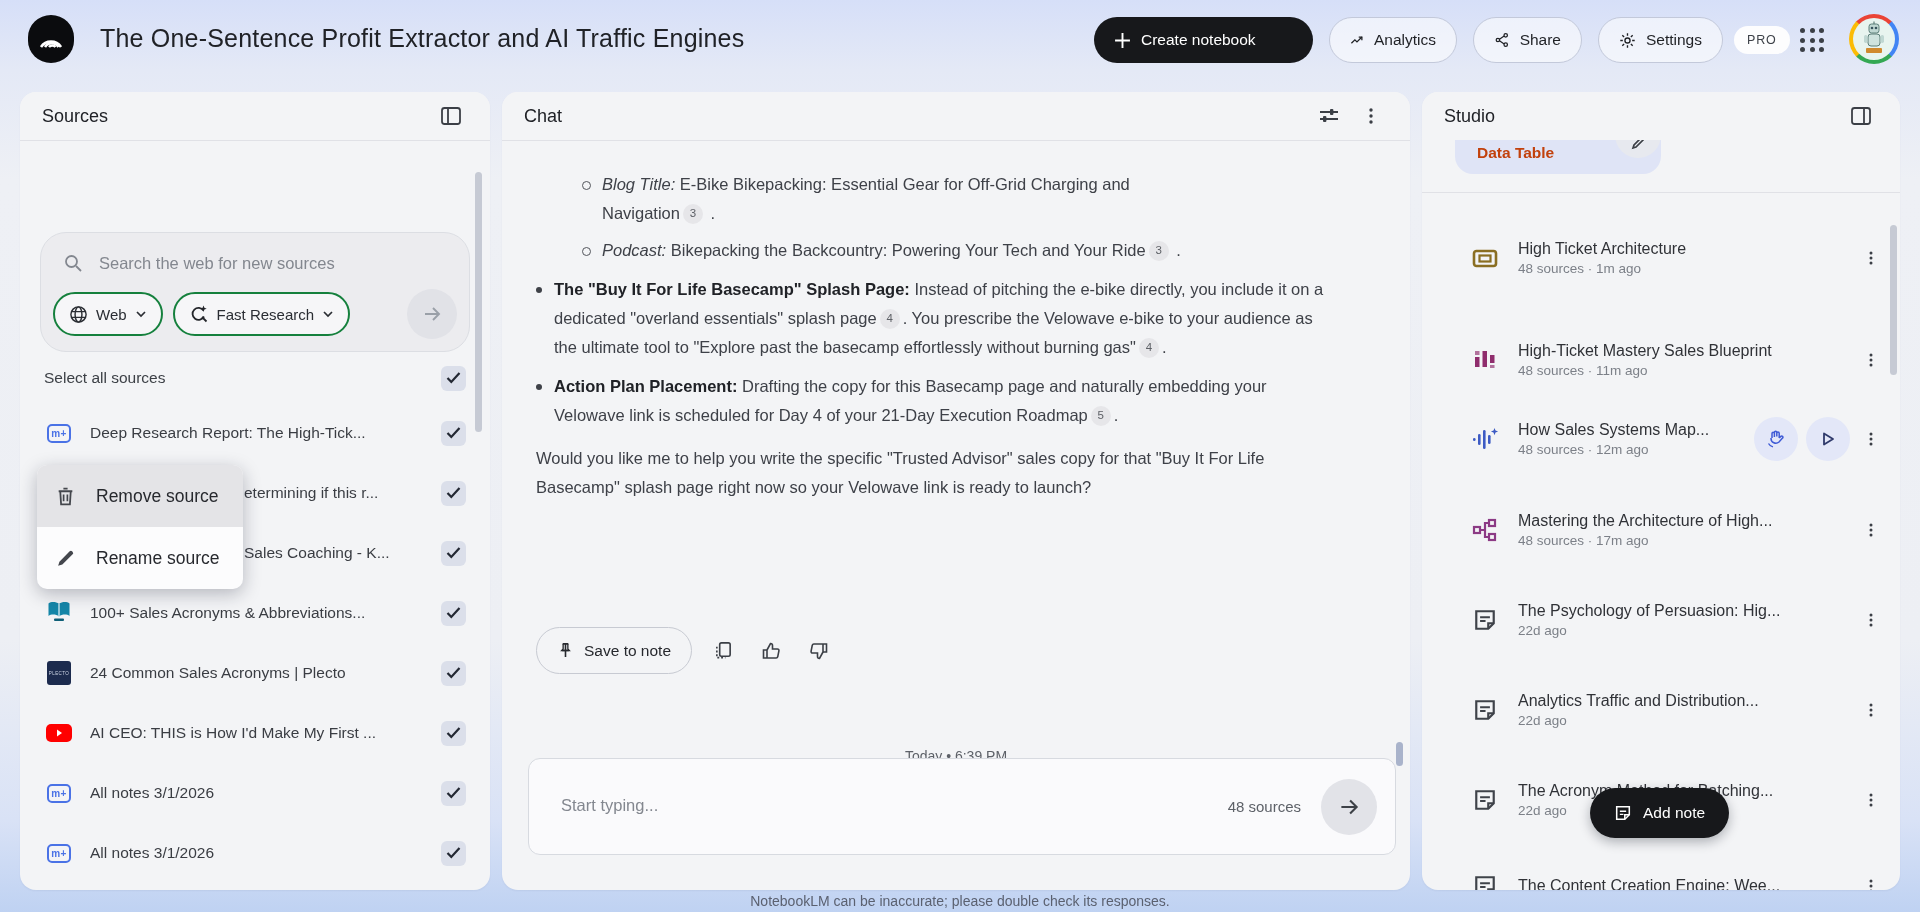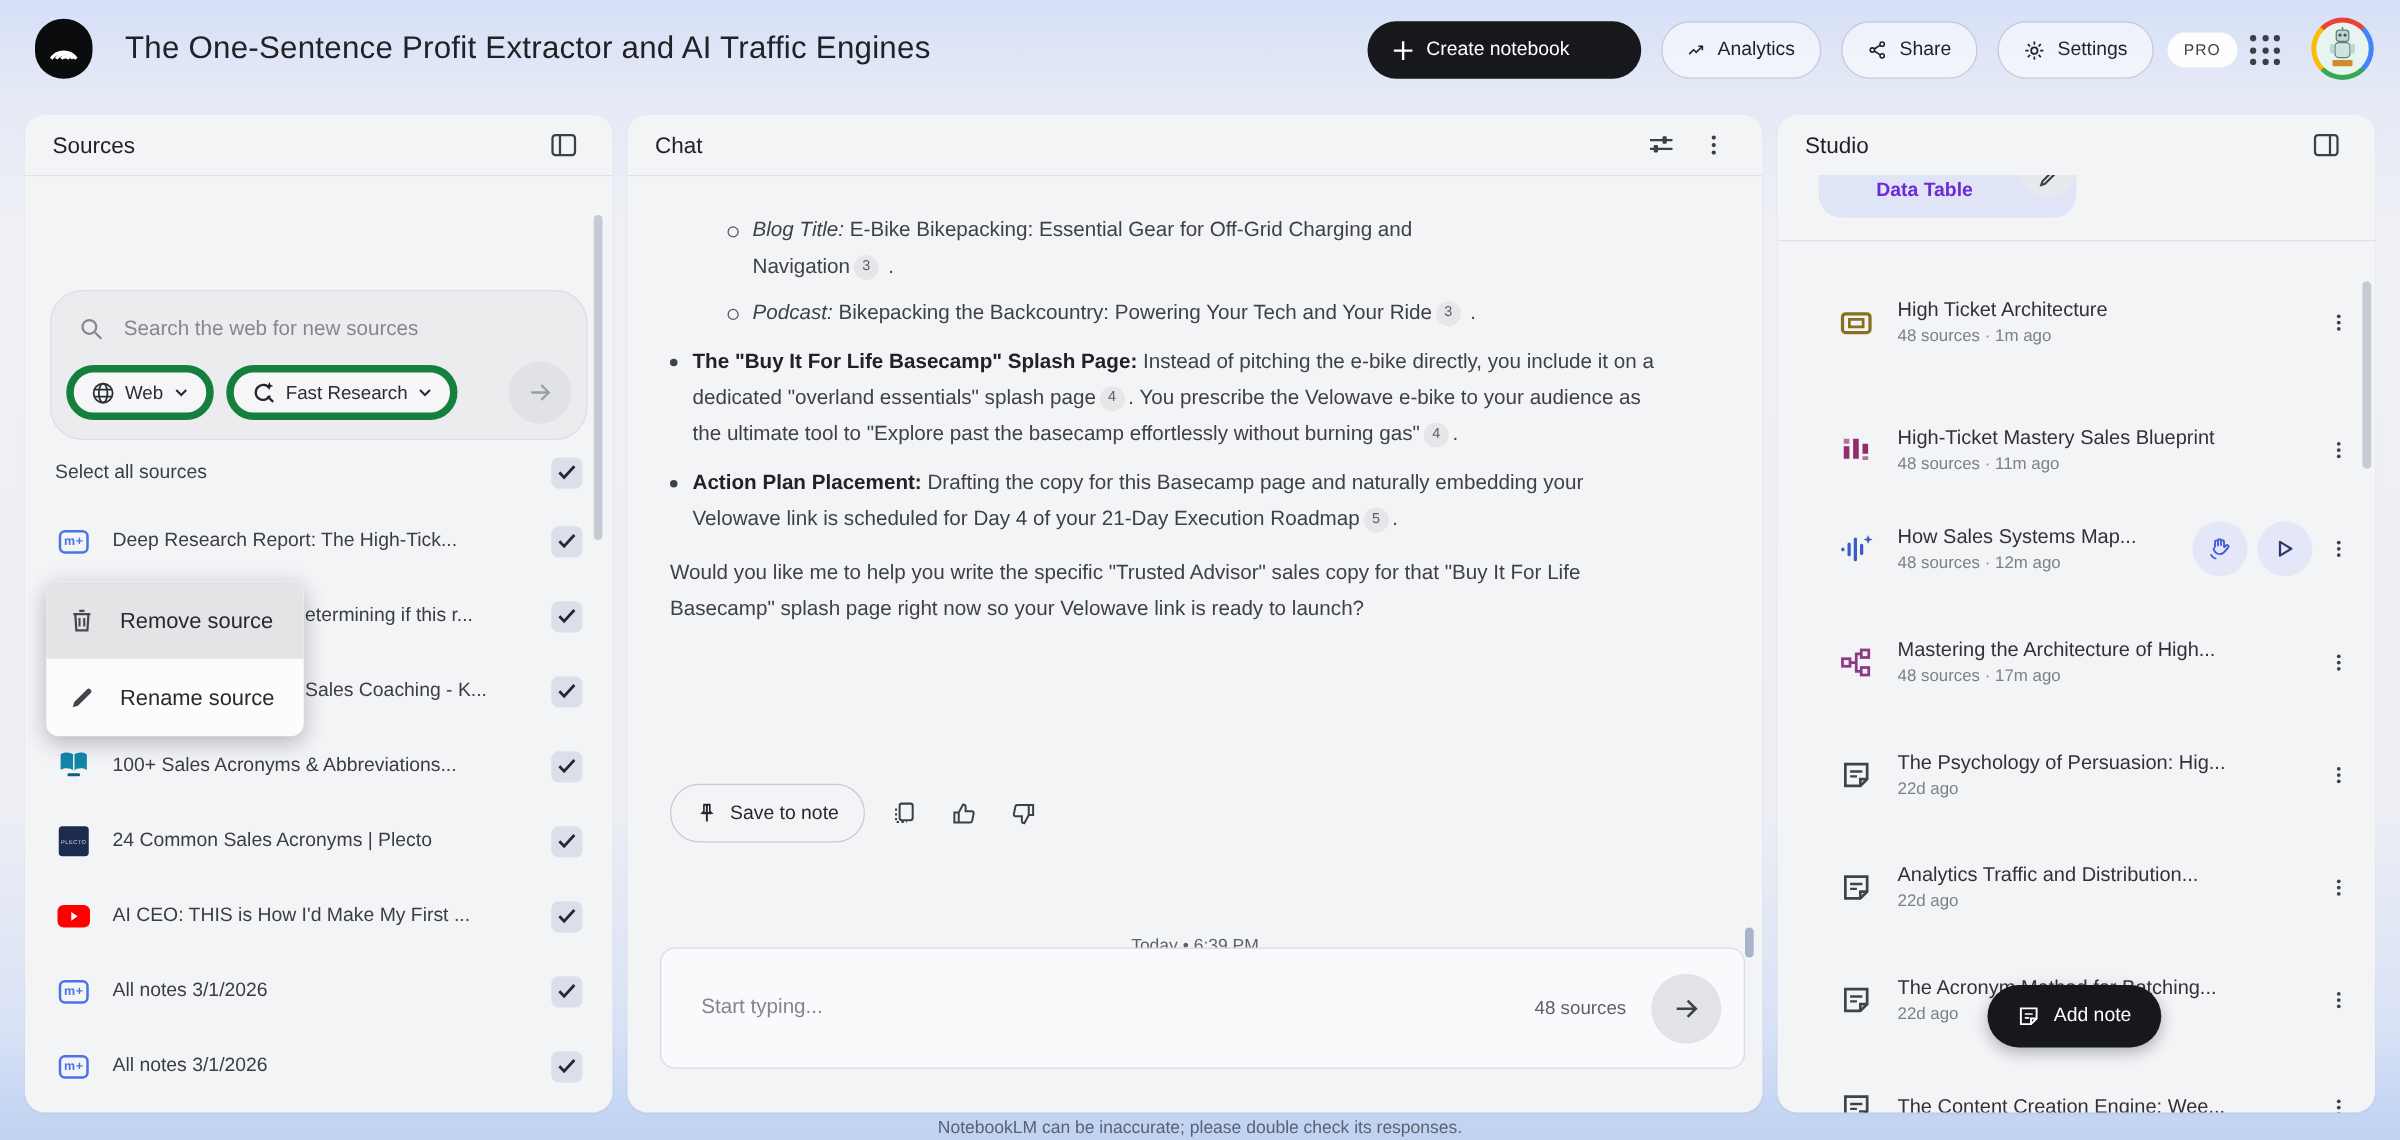--- a/index.html
+++ b/index.html
@@ -30,21 +30,21 @@
   .panel-header { position:absolute; left:0; top:0; right:0; height:48px; display:flex; align-items:center; padding:0 22px; font-size:18px; color:#202227; background:#f3f4f6; z-index:5; }
   .panel-header .spacer { flex:1; }
   .hdr-divider { position:absolute; left:0; right:0; top:48px; height:1px; background:#e0e1e6; z-index:5; }
   .icon-btn { width:34px; height:34px; display:flex; align-items:center; justify-content:center; border-radius:50%; cursor:pointer; }
 
   
   .add-sources { position:absolute; left:20px; top:72px; width:430px; height:48px; border:1px solid #c6c9d2; border-radius:24px; display:flex; align-items:center; justify-content:center; gap:10px; font-size:15.5px; color:#26282d; cursor:pointer; }
   .search-card { position:absolute; left:20px; top:140px; width:430px; height:120px; background:#ececef; border:1px solid #dcdee3; border-radius:26px; }
   .search-row { position:absolute; left:22px; top:20px; display:flex; align-items:center; gap:16px; color:#83878f; font-size:16.5px; }
   .chips-row { position:absolute; left:12px; bottom:12px; right:12px; display:flex; align-items:center; }
-  .chip { height:44px; border:6px solid #15803d; border-radius:22px; background:#f6f6f8; display:flex; align-items:center; gap:8px; padding:0 14px; font-size:15px; color:#2a2d33; cursor:pointer; }
+  .chip { height:44px; border:2px solid #15803d; border-radius:22px; background:#f6f6f8; display:flex; align-items:center; gap:8px; padding:0 14px; font-size:15px; color:#2a2d33; cursor:pointer; }
   .chip + .chip { margin-left:10px; }
   .round-btn { width:50px; height:50px; border-radius:50%; background:#e1e2e7; display:flex; align-items:center; justify-content:center; cursor:pointer; margin-left:auto; }
   .selectall-row { position:absolute; left:24px; top:272px; right:24px; height:28px; display:flex; align-items:center; font-size:15.5px; color:#3c4046; }
   .checkbox { width:25px; height:25px; border-radius:6px; background:#dbdfea; display:flex; align-items:center; justify-content:center; cursor:pointer; margin-left:auto; }
   #source-list { position:absolute; left:0; top:300px; right:0; }
   .source-row { position:absolute; left:24px; right:24px; height:48px; display:flex; align-items:center; cursor:pointer; }
   .source-row .s-icon { width:30px; display:flex; justify-content:center; margin-right:16px; flex:none; }
   .source-row .s-label { font-size:15.5px; color:#3a3d43; white-space:nowrap; overflow:hidden; flex:1; }
   .notes-glyph { width:24px; height:19px; border:2px solid #4a72e6; border-radius:5px; color:#4a72e6; font-size:10px; font-weight:bold; display:flex; align-items:center; justify-content:center; letter-spacing:.5px; }
   .yt-glyph { width:26px; height:18px; background:#f00; border-radius:5px; display:flex; align-items:center; justify-content:center; }
@@ -69,21 +69,21 @@
   .save-note-btn { height:47px; border:1px solid #c7cad2; border-radius:24px; display:flex; align-items:center; gap:10px; padding:0 20px; font-size:15.5px; color:#26282d; cursor:pointer; }
   .chat-timestamp { position:absolute; left:0; right:0; top:656px; text-align:center; font-size:14px; color:#5d6168; }
   .chat-input { position:absolute; left:26px; top:666px; width:868px; height:97px; background:#fafafc; border:1px solid #d7dae0; border-radius:12px; }
   .chat-input .placeholder { position:absolute; left:32px; top:37px; font-size:16.5px; color:#83878f; }
   .chat-input .right-side { position:absolute; right:18px; top:0; bottom:0; display:flex; align-items:center; gap:20px; }
   .src-count { font-size:15px; color:#5d6168; }
   .send-btn { width:56px; height:56px; border-radius:50%; background:#e2e3e8; display:flex; align-items:center; justify-content:center; cursor:pointer; }
 
   
   .studio-chip { position:absolute; left:33px; top:26px; width:206px; height:56px; background:#dfe4f6; border-radius:18px; z-index:1; cursor:pointer; }
-  .studio-chip .chip-label { position:absolute; left:22px; top:26px; font-size:15.5px; font-weight:bold; color:#6d28d9;margin-left:24px; }
+  .studio-chip .chip-label { position:absolute; left:22px; top:26px; font-size:15.5px; font-weight:bold; color:#c2410c; }
   .chip-circle { position:absolute; left:193px; top:20px; width:46px; height:46px; border-radius:50%; background:#e7e9ef; z-index:1; display:flex; align-items:flex-end; justify-content:center; cursor:pointer; }
   .studio-divider { position:absolute; left:0; right:0; top:100px; height:1px; background:#e0e1e6; }
   .studio-row { position:absolute; left:26px; right:14px; height:56px; display:flex; align-items:center; cursor:pointer; }
   .studio-row .st-icon { width:30px; flex:none; margin:0 18px 0 22px; display:flex; justify-content:center; }
   .studio-row .st-text { flex:1; min-width:0; }
   .studio-row .st-title { font-size:16px; color:#303237; white-space:nowrap; }
   .studio-row .st-meta { font-size:13.5px; color:#7c8088; margin-top:3px; }
   .audio-actions { display:flex; gap:8px; margin-right:6px; }
   .audio-circle { width:44px; height:44px; border-radius:50%; background:#e3e7f8; display:flex; align-items:center; justify-content:center; cursor:pointer; }
   .dots-btn { width:30px; height:40px; display:flex; align-items:center; justify-content:center; cursor:pointer; flex:none; }

